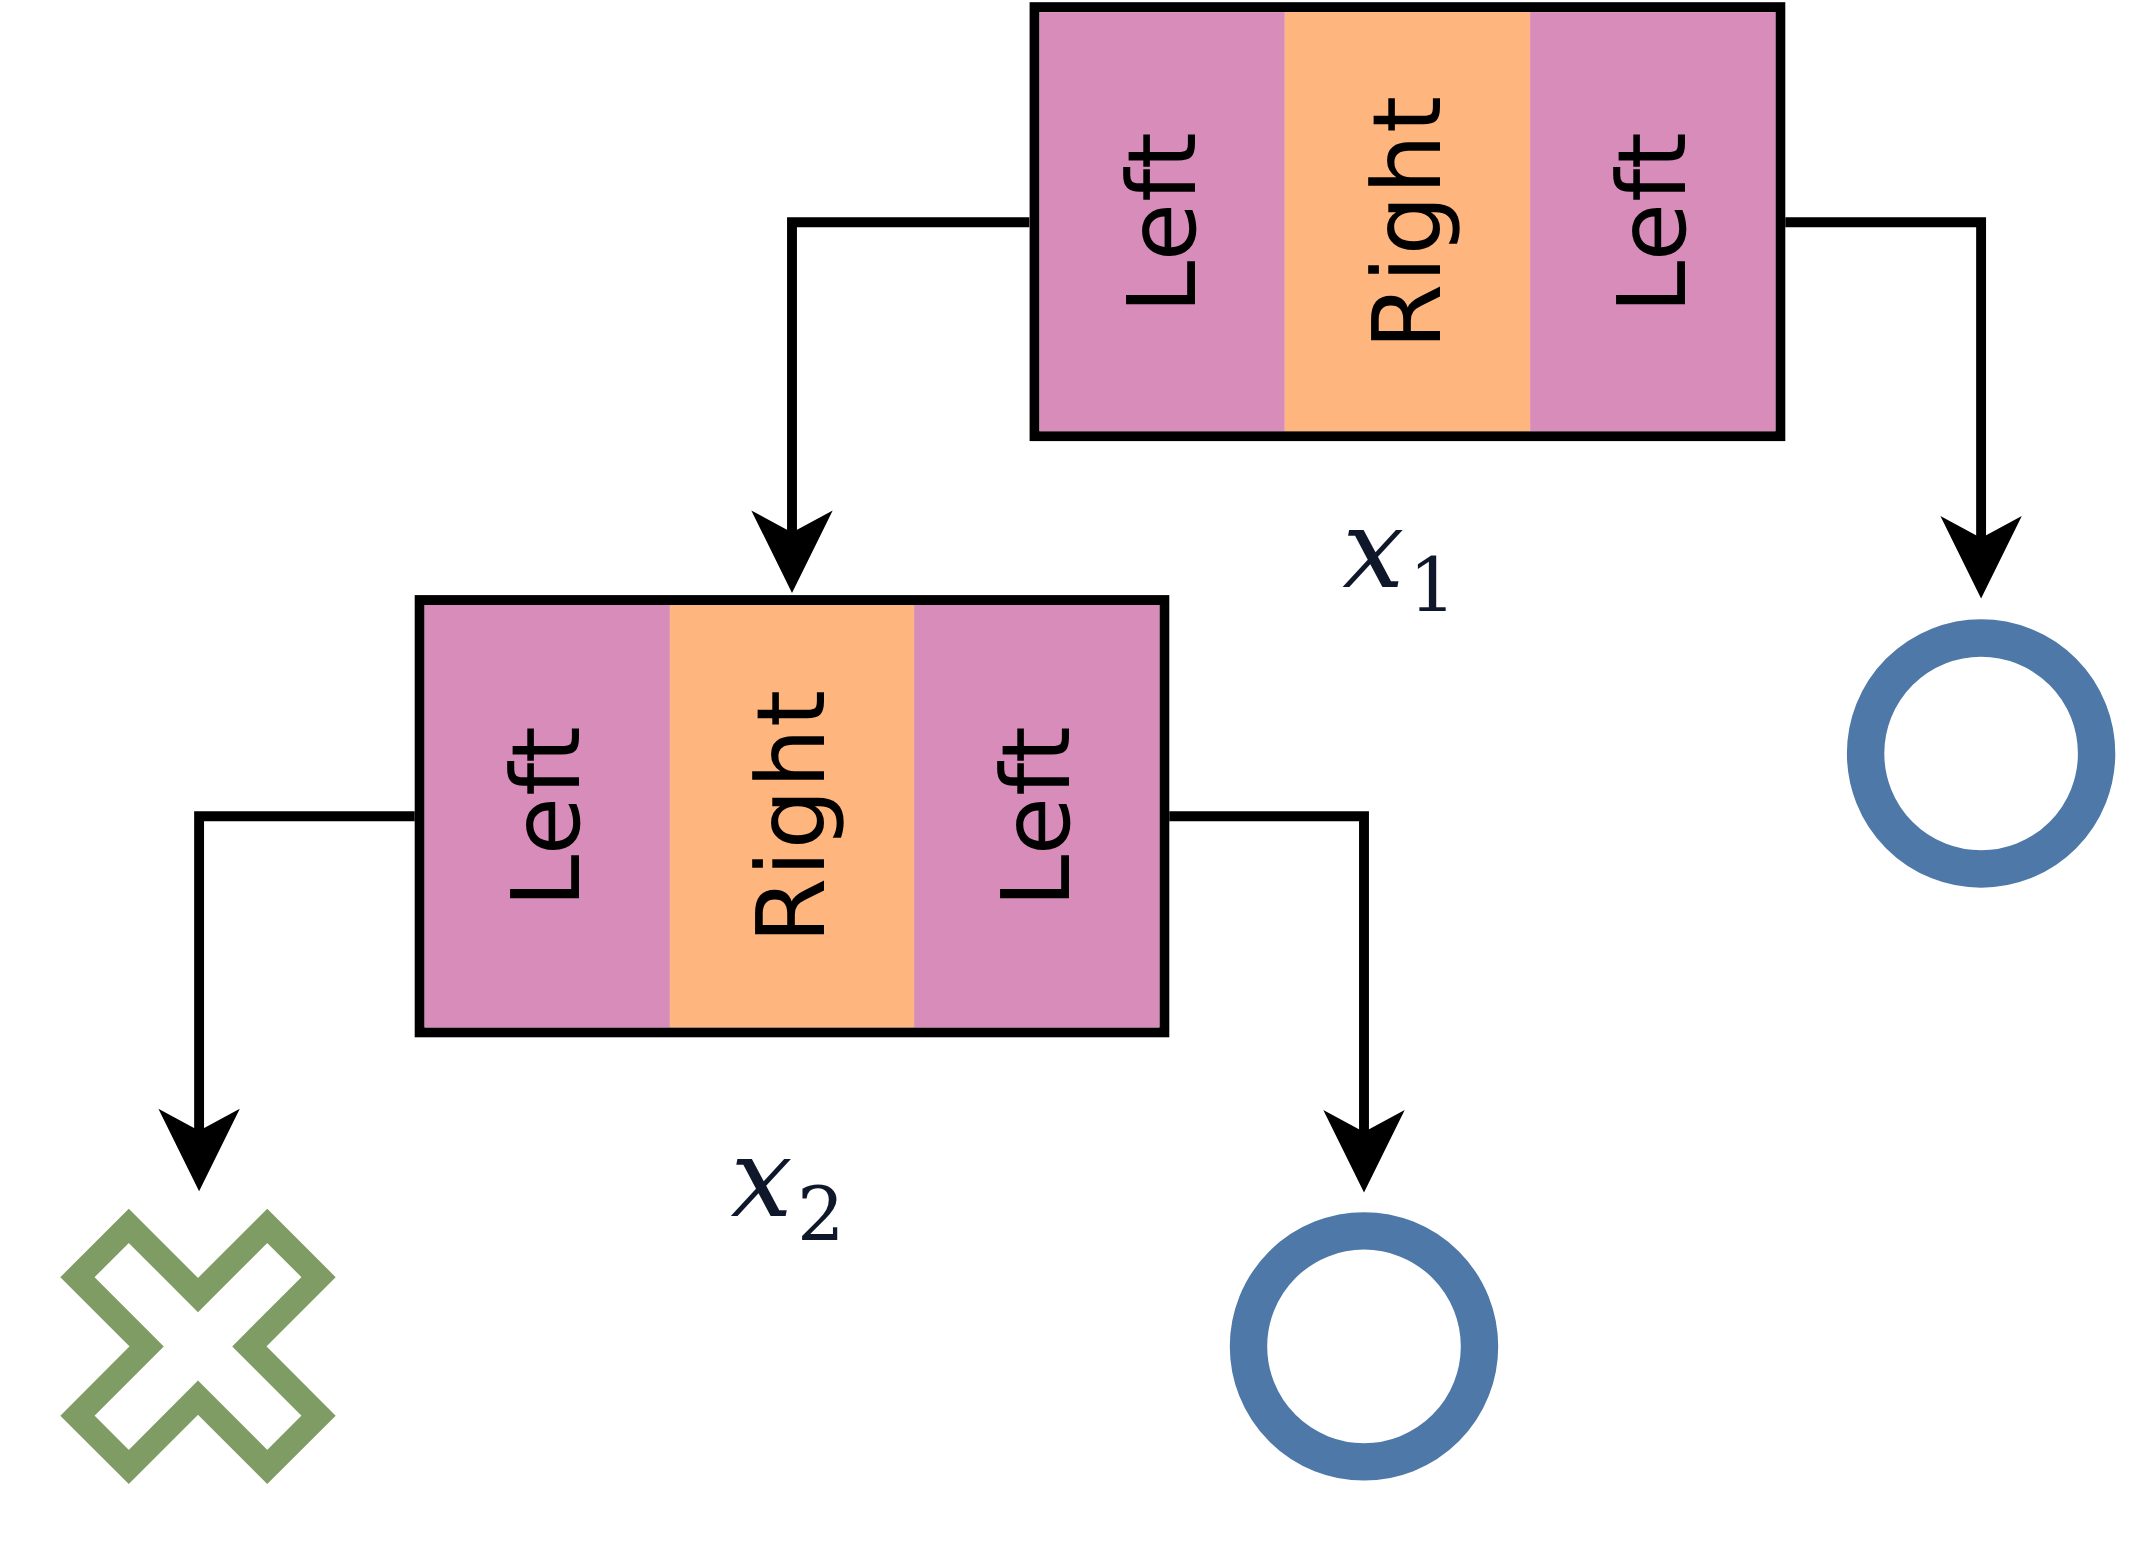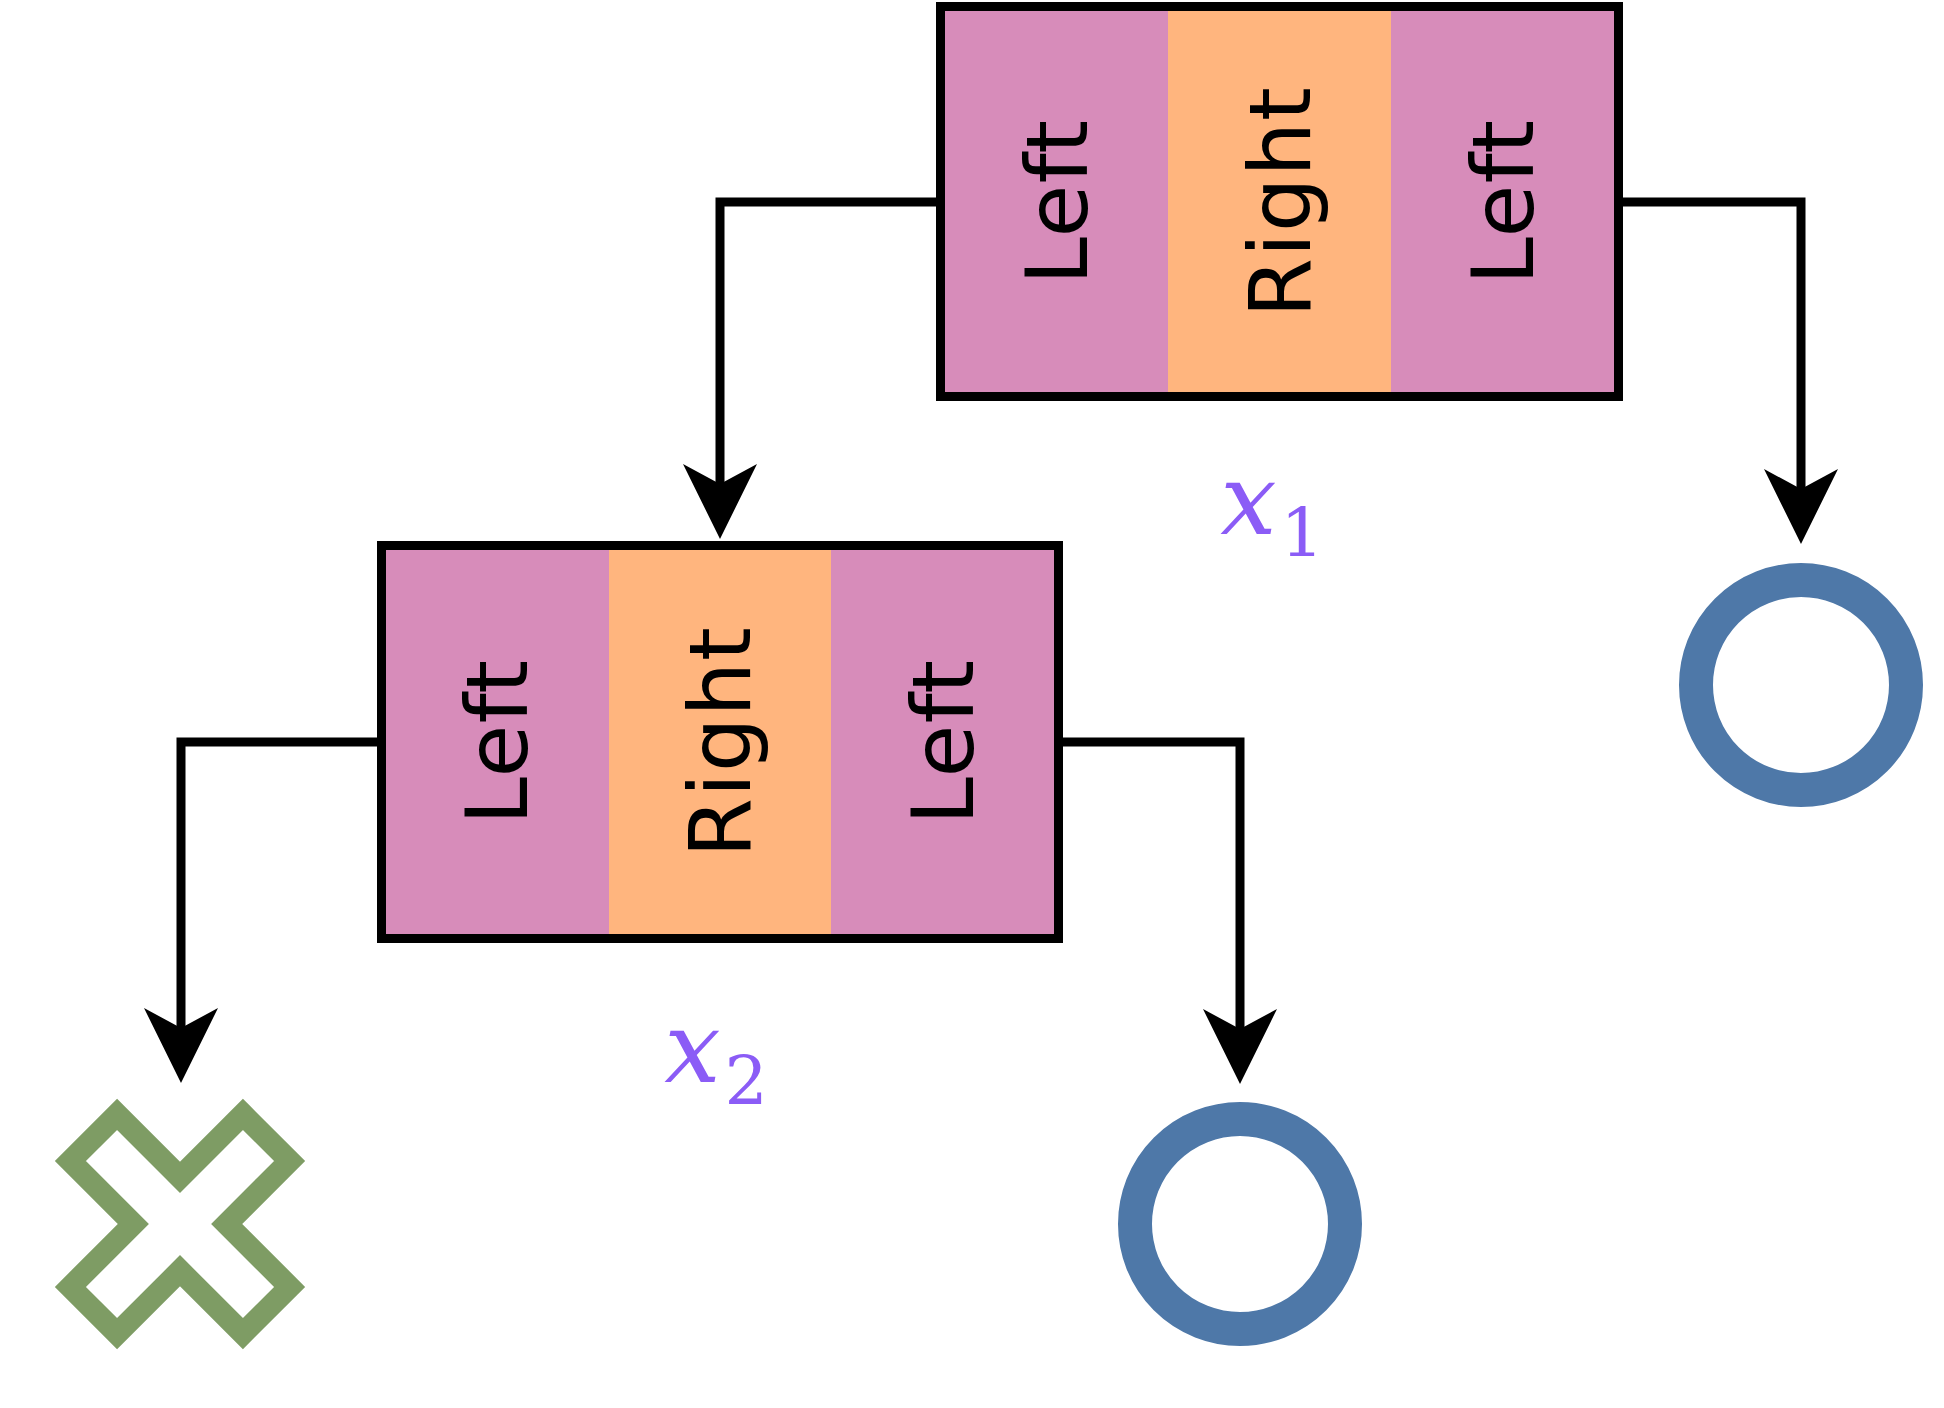--- a/index.html
+++ b/index.html
@@ -32,36 +32,36 @@
     font-size:86px;
     line-height:1;
     color:#000;
     white-space:nowrap;
     letter-spacing:1px;
   }
   .var-label{
     position:absolute;
     transform:translate(-50%,-50%);
     font-family:"DejaVu Serif",serif;
-    color:#8b5cf6;
+    color:#0f172a;
     white-space:nowrap;
   }
   .var-label .var{
     font-style:italic;
     font-size:100px;
     line-height:1;
   }
   .var-label .sub{
     font-size:68px;
     position:relative;
     top:22px;
     left:4px;
   }
   .lbl-x1{left:1270px;top:500px;}
-  .lbl-x2{left:714px;top:1048px;}
+  .lbl-x2{left:714px;top:1072px;}
 </style>
 </head>
 <body>
 
 <div class="canvas">
 
   <svg class="layer" viewBox="0 0 1944 1408">
 
     <g>
       <path d="M 936 202 L 720 202 L 720 486" fill="none" stroke-width="9" stroke="#000000"></path>

